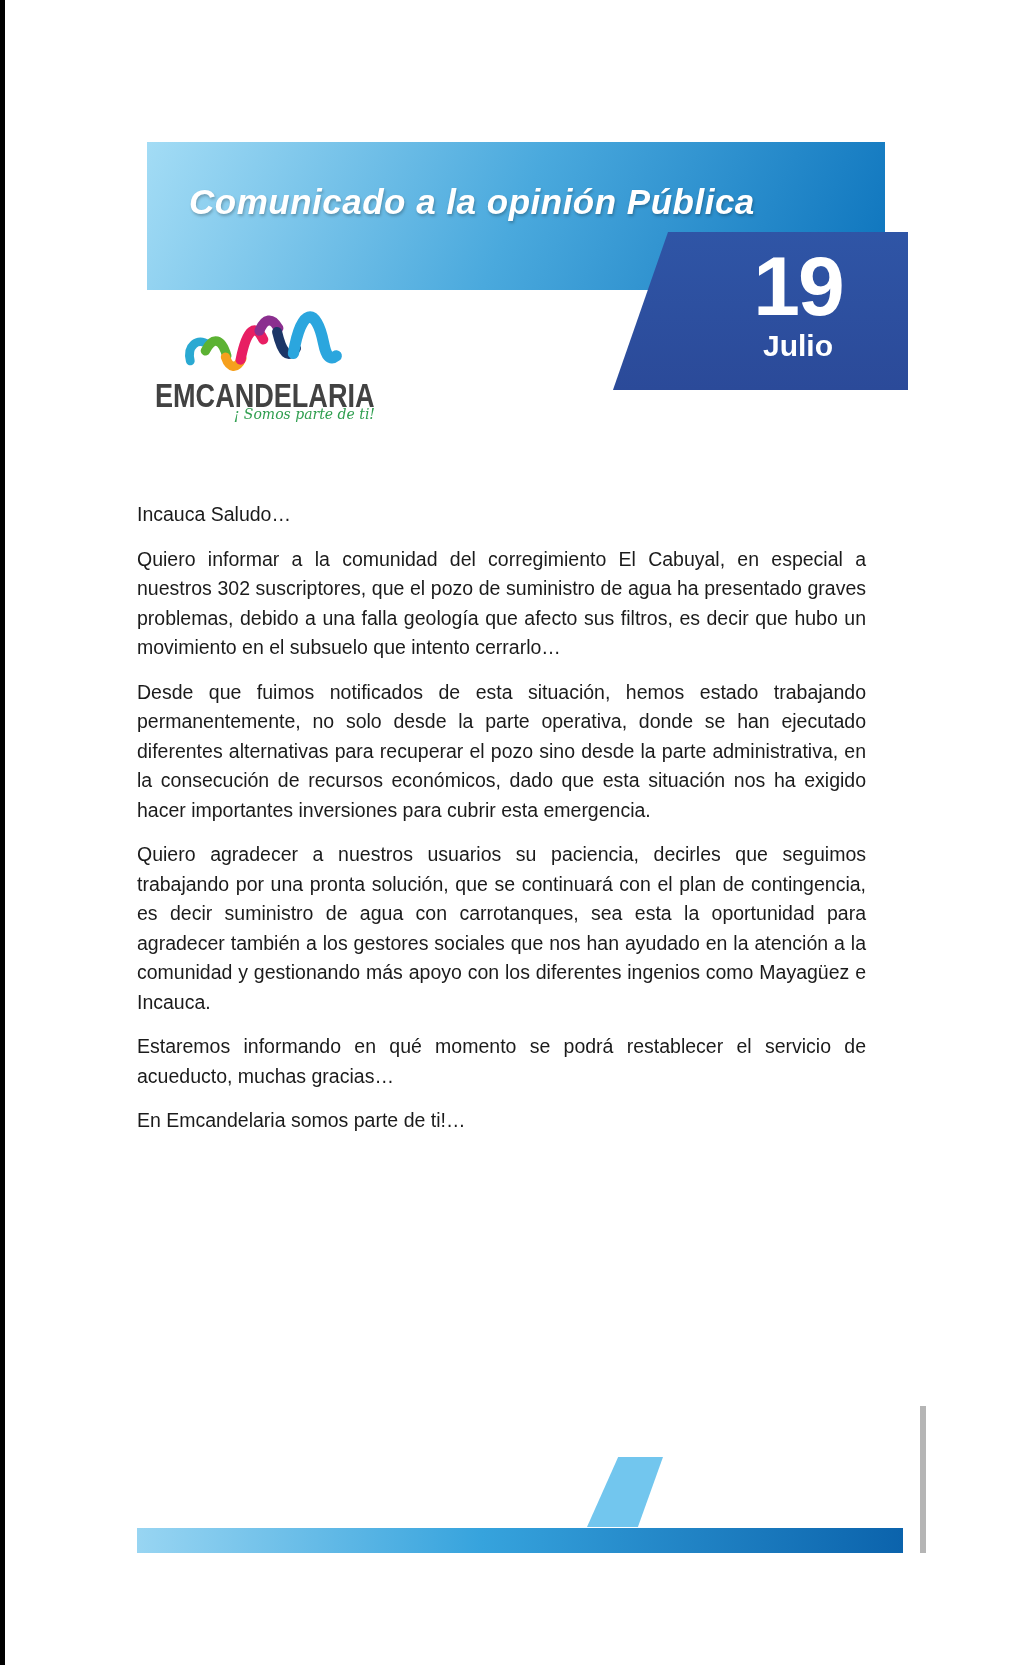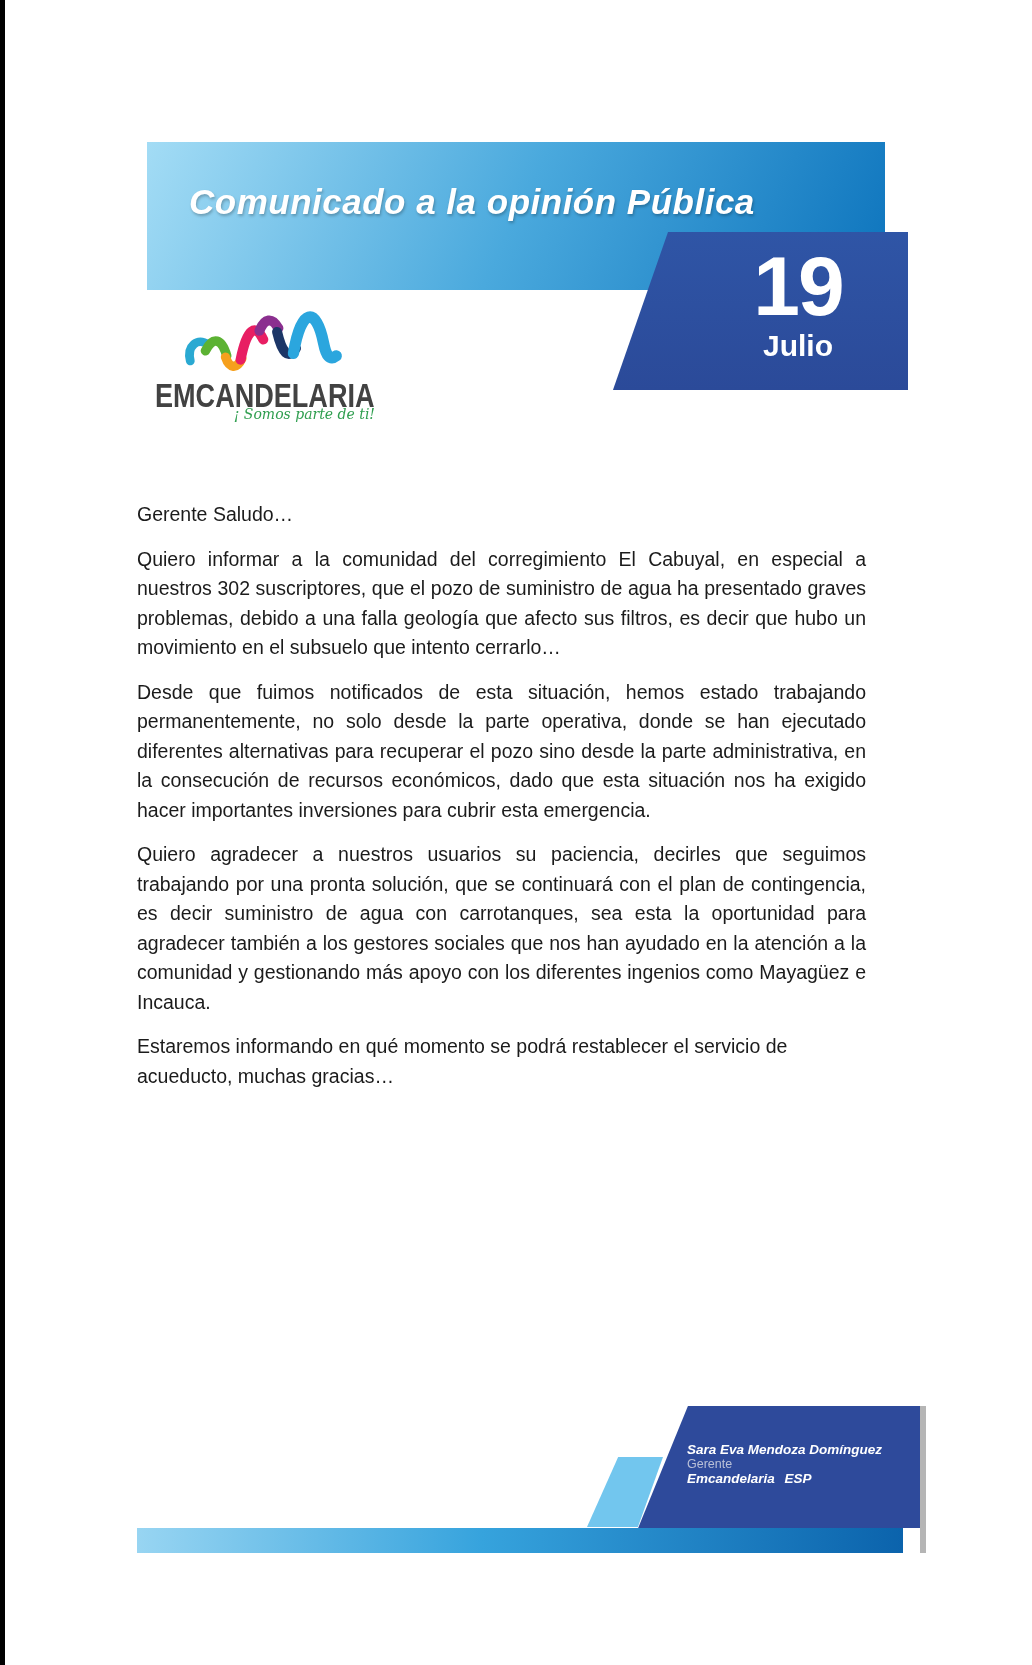--- a/index.html
+++ b/index.html
@@ -105,31 +105,25 @@
       <path d="M77,27 C81,44 86,49 92,40" stroke="#1c3667" stroke-width="8"></path>
       <path d="M90,44 C96,8 108,6 114,36 C116,46 119,50 124,46" stroke="#2ba6de" stroke-width="9"></path>
     </g>
   </svg>
   <div class="logo-wordmark">
     <span class="squeeze">EMCANDELARIA</span>
   </div>
   <div class="logo-tagline">¡ Somos parte de ti!</div>
 
   <div class="content">
-    <p class="no-justify">Gerente Saludo…</p>
+    <p class="no-justify">Incauca Saludo…</p>
     <p>Quiero informar a la comunidad del corregimiento El Cabuyal, en especial a nuestros 302 suscriptores, que el pozo de suministro de agua ha presentado graves problemas, debido a una falla geología que afecto sus filtros, es decir que hubo un movimiento en el subsuelo que intento cerrarlo…</p>
     <p>Desde que fuimos notificados de esta situación, hemos estado trabajando permanentemente, no solo desde la parte operativa, donde se han ejecutado diferentes alternativas para recuperar el pozo sino desde la parte administrativa, en la consecución de recursos económicos, dado que esta situación nos ha exigido hacer importantes inversiones para cubrir esta emergencia.</p>
     <p>Quiero agradecer a nuestros usuarios su paciencia, decirles que seguimos trabajando por una pronta solución, que se continuará con el plan de contingencia, es decir suministro de agua con carrotanques, sea esta la oportunidad para agradecer también a los gestores sociales que nos han ayudado en la atención a la comunidad y gestionando más apoyo con los diferentes ingenios como Mayagüez e Incauca.</p>
     <p>Estaremos informando en qué momento se podrá restablecer el servicio de acueducto, muchas gracias…</p>
+    <p>En Emcandelaria somos parte de ti!…</p>
   </div>
 
   <div class="footer-wedge"></div>
   <div class="footer-shadow"></div>
-  <div class="signature-block">
-    <div class="signature-inner">
-      <div class="sig-name">Sara Eva Mendoza Domínguez</div>
-      <div class="sig-role">Gerente</div>
-      <div class="sig-company">Emcandelaria ESP</div>
-    </div>
-  </div>
   <div class="footer-bar"></div>
 
 </div>
 
 </body></html>

